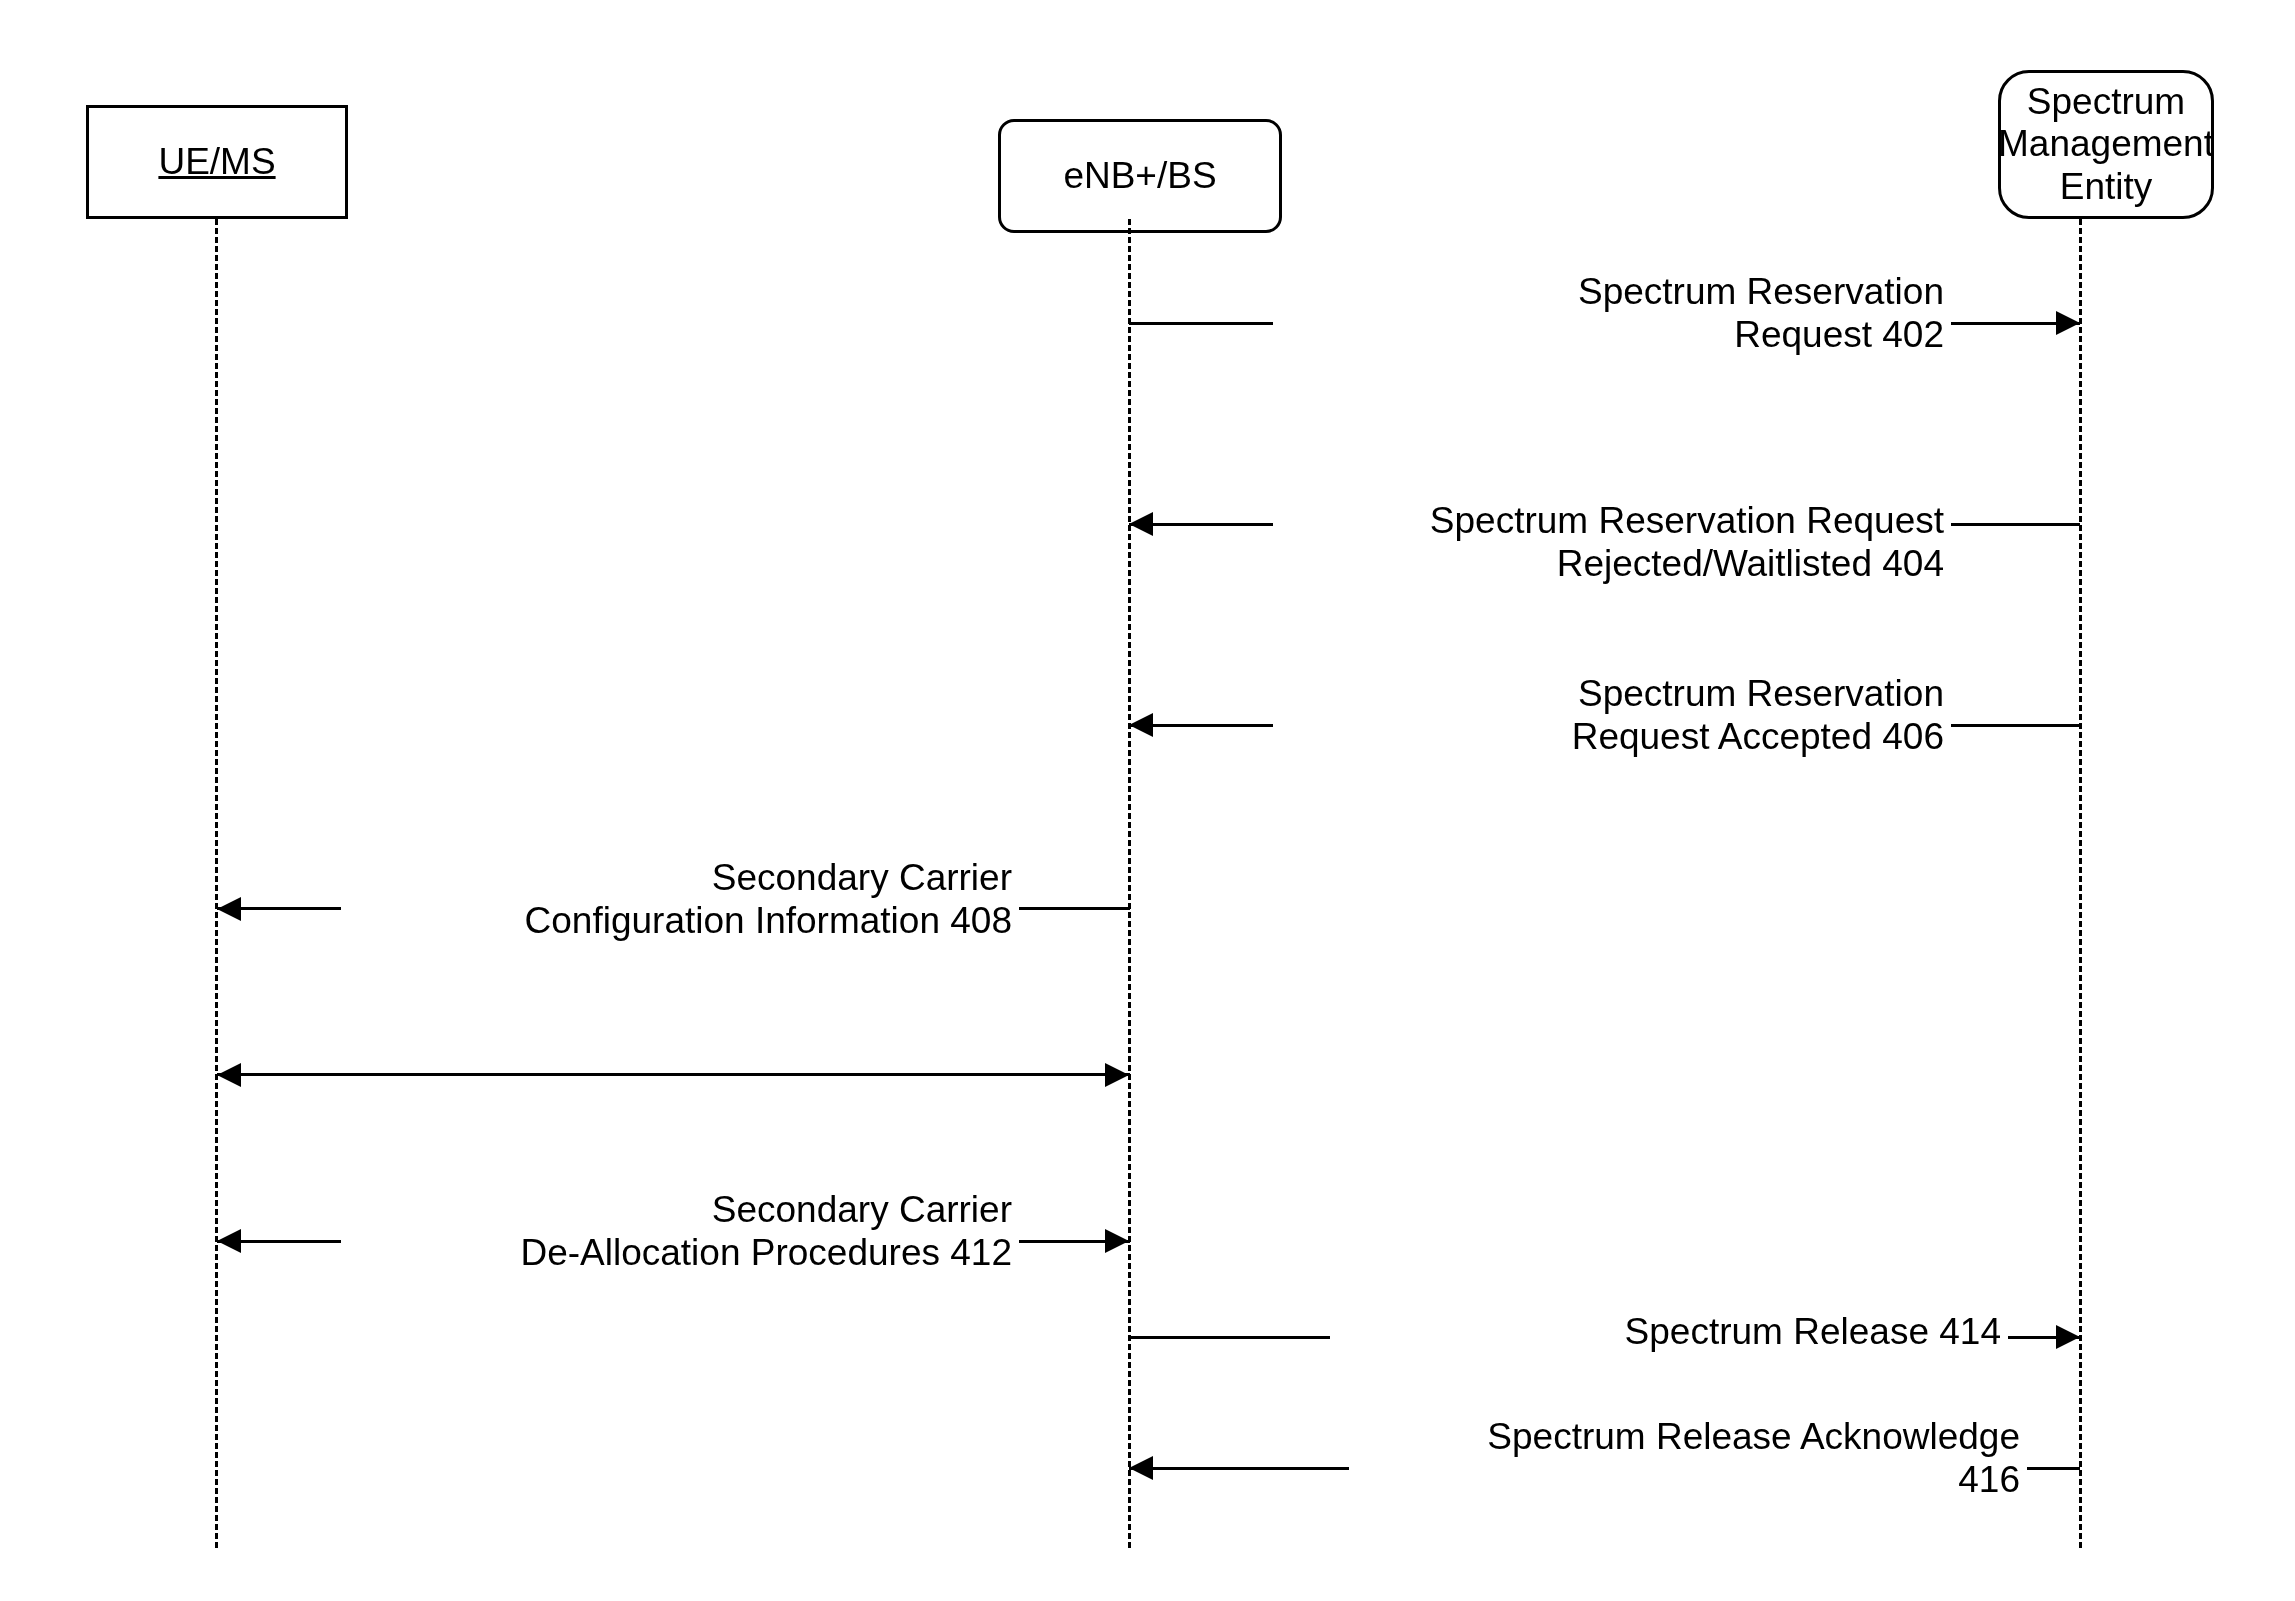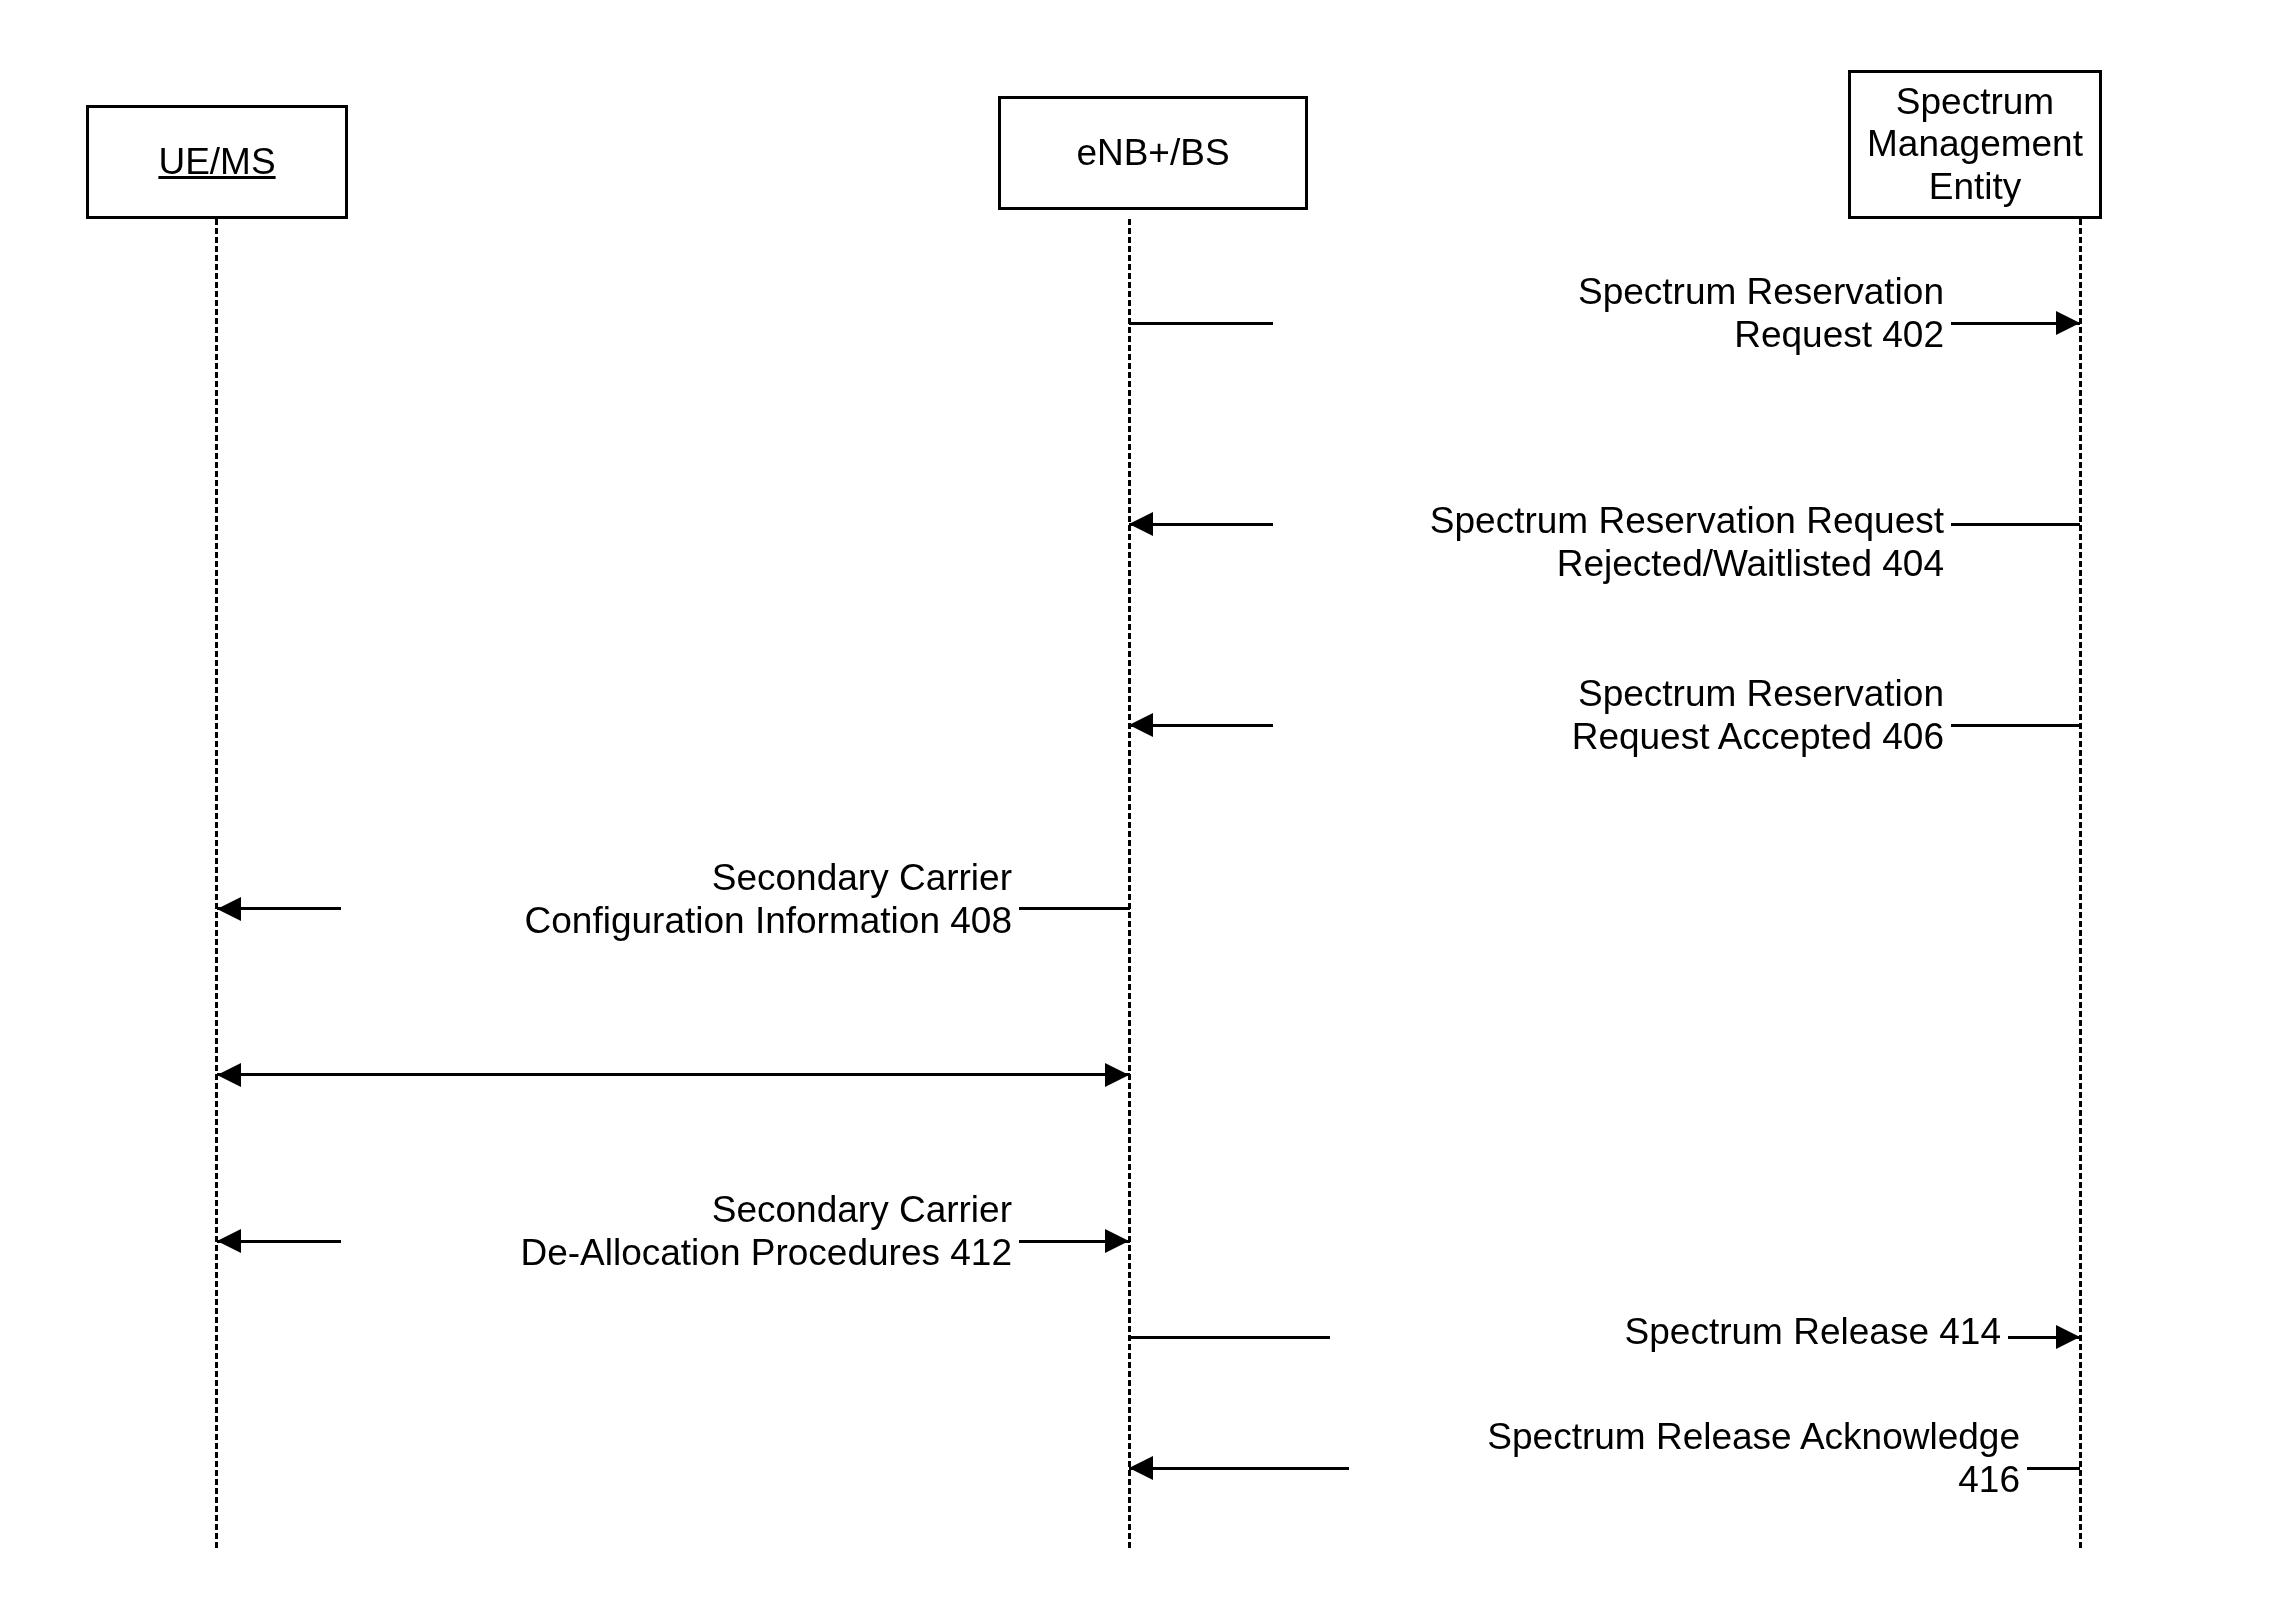--- a/index.html
+++ b/index.html
@@ -61,23 +61,23 @@
     white-space: pre-line;
     padding: 0 7px;
   }
 </style>
 </head>
 <body>
 
 <div class="canvas" id="canvas">
     <div class="actor-box" style="left: 86px; top: 105px; width: 262px; height: 114px; text-decoration: underline;">UE/MS</div>
     <div class="lifeline" style="left: 215px; top: 219px; height: 1329px;"></div>
-    <div class="actor-box" style="left: 998px; top: 96px; width: 310px; height: 114px;">eNB+/BS</div>
+    <div class="actor-box" style="left: 998px; top: 119px; width: 284px; height: 114px; border-radius: 16px;">eNB+/BS</div>
     <div class="lifeline" style="left: 1128px; top: 219px; height: 1329px;"></div>
-    <div class="actor-box" style="left: 1848px; top: 70px; width: 254px; height: 149px;">Spectrum
+    <div class="actor-box" style="left: 1998px; top: 70px; width: 216px; height: 149px; border-radius: 31px;">Spectrum
 Management
 Entity</div>
     <div class="lifeline" style="left: 2079px; top: 219px; height: 1329px;"></div>
     <div class="hline" style="left: 1129px; top: 322px; width: 951px;"></div>
     <div class="arrowhead arrow-right" style="left: 2056px; top: 311px;"></div>
     <div class="msg-label" style="left: 1273px; top: 271px; width: 664px;">Spectrum Reservation
 Request 402</div>
     <div class="hline" style="left: 1129px; top: 523px; width: 951px;"></div>
     <div class="arrowhead arrow-left" style="left: 1129px; top: 512px;"></div>
     <div class="msg-label" style="left: 1273px; top: 500px; width: 664px;">Spectrum Reservation Request

